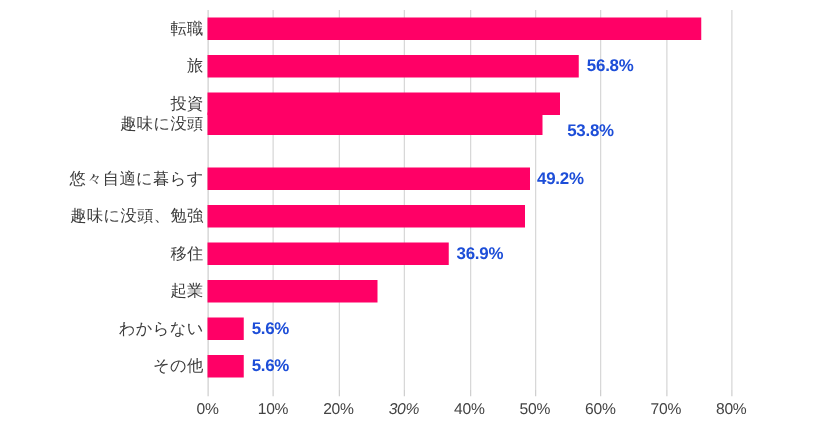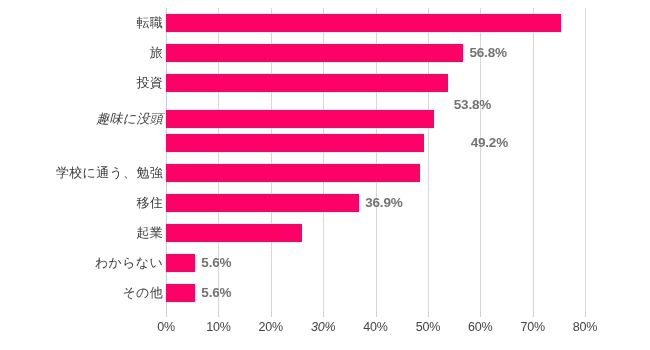--- a/index.html
+++ b/index.html
@@ -89,21 +89,21 @@
     background: #ff0066;
   }
 
   .value-label {
     position: absolute;
     top: 0;
     height: 30px;
     line-height: 30px;
     font-size: 13.5px;
     font-weight: bold;
-    color: #737373;
+    color: #1d4ed8;
     white-space: nowrap;
     letter-spacing: -0.2px;
   }
   .value-label.highlight {
     color: #f5046c;
     text-decoration: underline;
     font-size: 15px;
   }
 </style>
 </head>
@@ -152,30 +152,31 @@
       <div class="row" style="top: 38px;">
         <div class="cat-label">旅</div>
         <div class="bar" style="width: 297.49px; background: rgb(255, 0, 102);"></div>
         <div class="value-label" style="left: 469.49px;">56.8%</div>
       </div>
       <div class="row" style="top: 68px;">
         <div class="cat-label">投資</div>
         <div class="bar" style="width: 281.777px; background: rgb(255, 0, 102);"></div>
         <div class="value-label" style="left: 453.777px; margin-top: 22px;">53.8%</div>
       </div>
-      <div class="row" style="top: 104px; font-style: italic;">
+      <div class="row" style="top: 84px;">
         <div class="cat-label">趣味に没頭</div>
         <div class="bar" style="width: 268.16px; background: rgb(255, 0, 102);"></div>
       </div>
       <div class="row" style="top: 128px;">
+        <div class="cat-label">悠々自適に暮らす</div>
         <div class="bar" style="width: 257.685px; background: rgb(255, 0, 102);"></div>
-        <div class="value-label" style="left: 429.685px; padding-left: 41px;">49.2%</div>
+        <div class="value-label" style="left: 429.685px;">49.2%</div>
       </div>
       <div class="row" style="top: 158px;">
-        <div class="cat-label">学校に通う、勉強</div>
+        <div class="cat-label">趣味に没頭、勉強</div>
         <div class="bar" style="width: 254.019px; background: rgb(255, 0, 102);"></div>
       </div>
       <div class="row" style="top: 188px; padding-left: 28px;">
         <div class="cat-label">移住</div>
         <div class="bar" style="width: 193.264px; background: rgb(255, 0, 102);"></div>
         <div class="value-label" style="left: 365.264px;">36.9%</div>
       </div>
       <div class="row" style="top: 218px;">
         <div class="cat-label">起業</div>
         <div class="bar" style="width: 135.651px; background: rgb(255, 0, 102);"></div>

